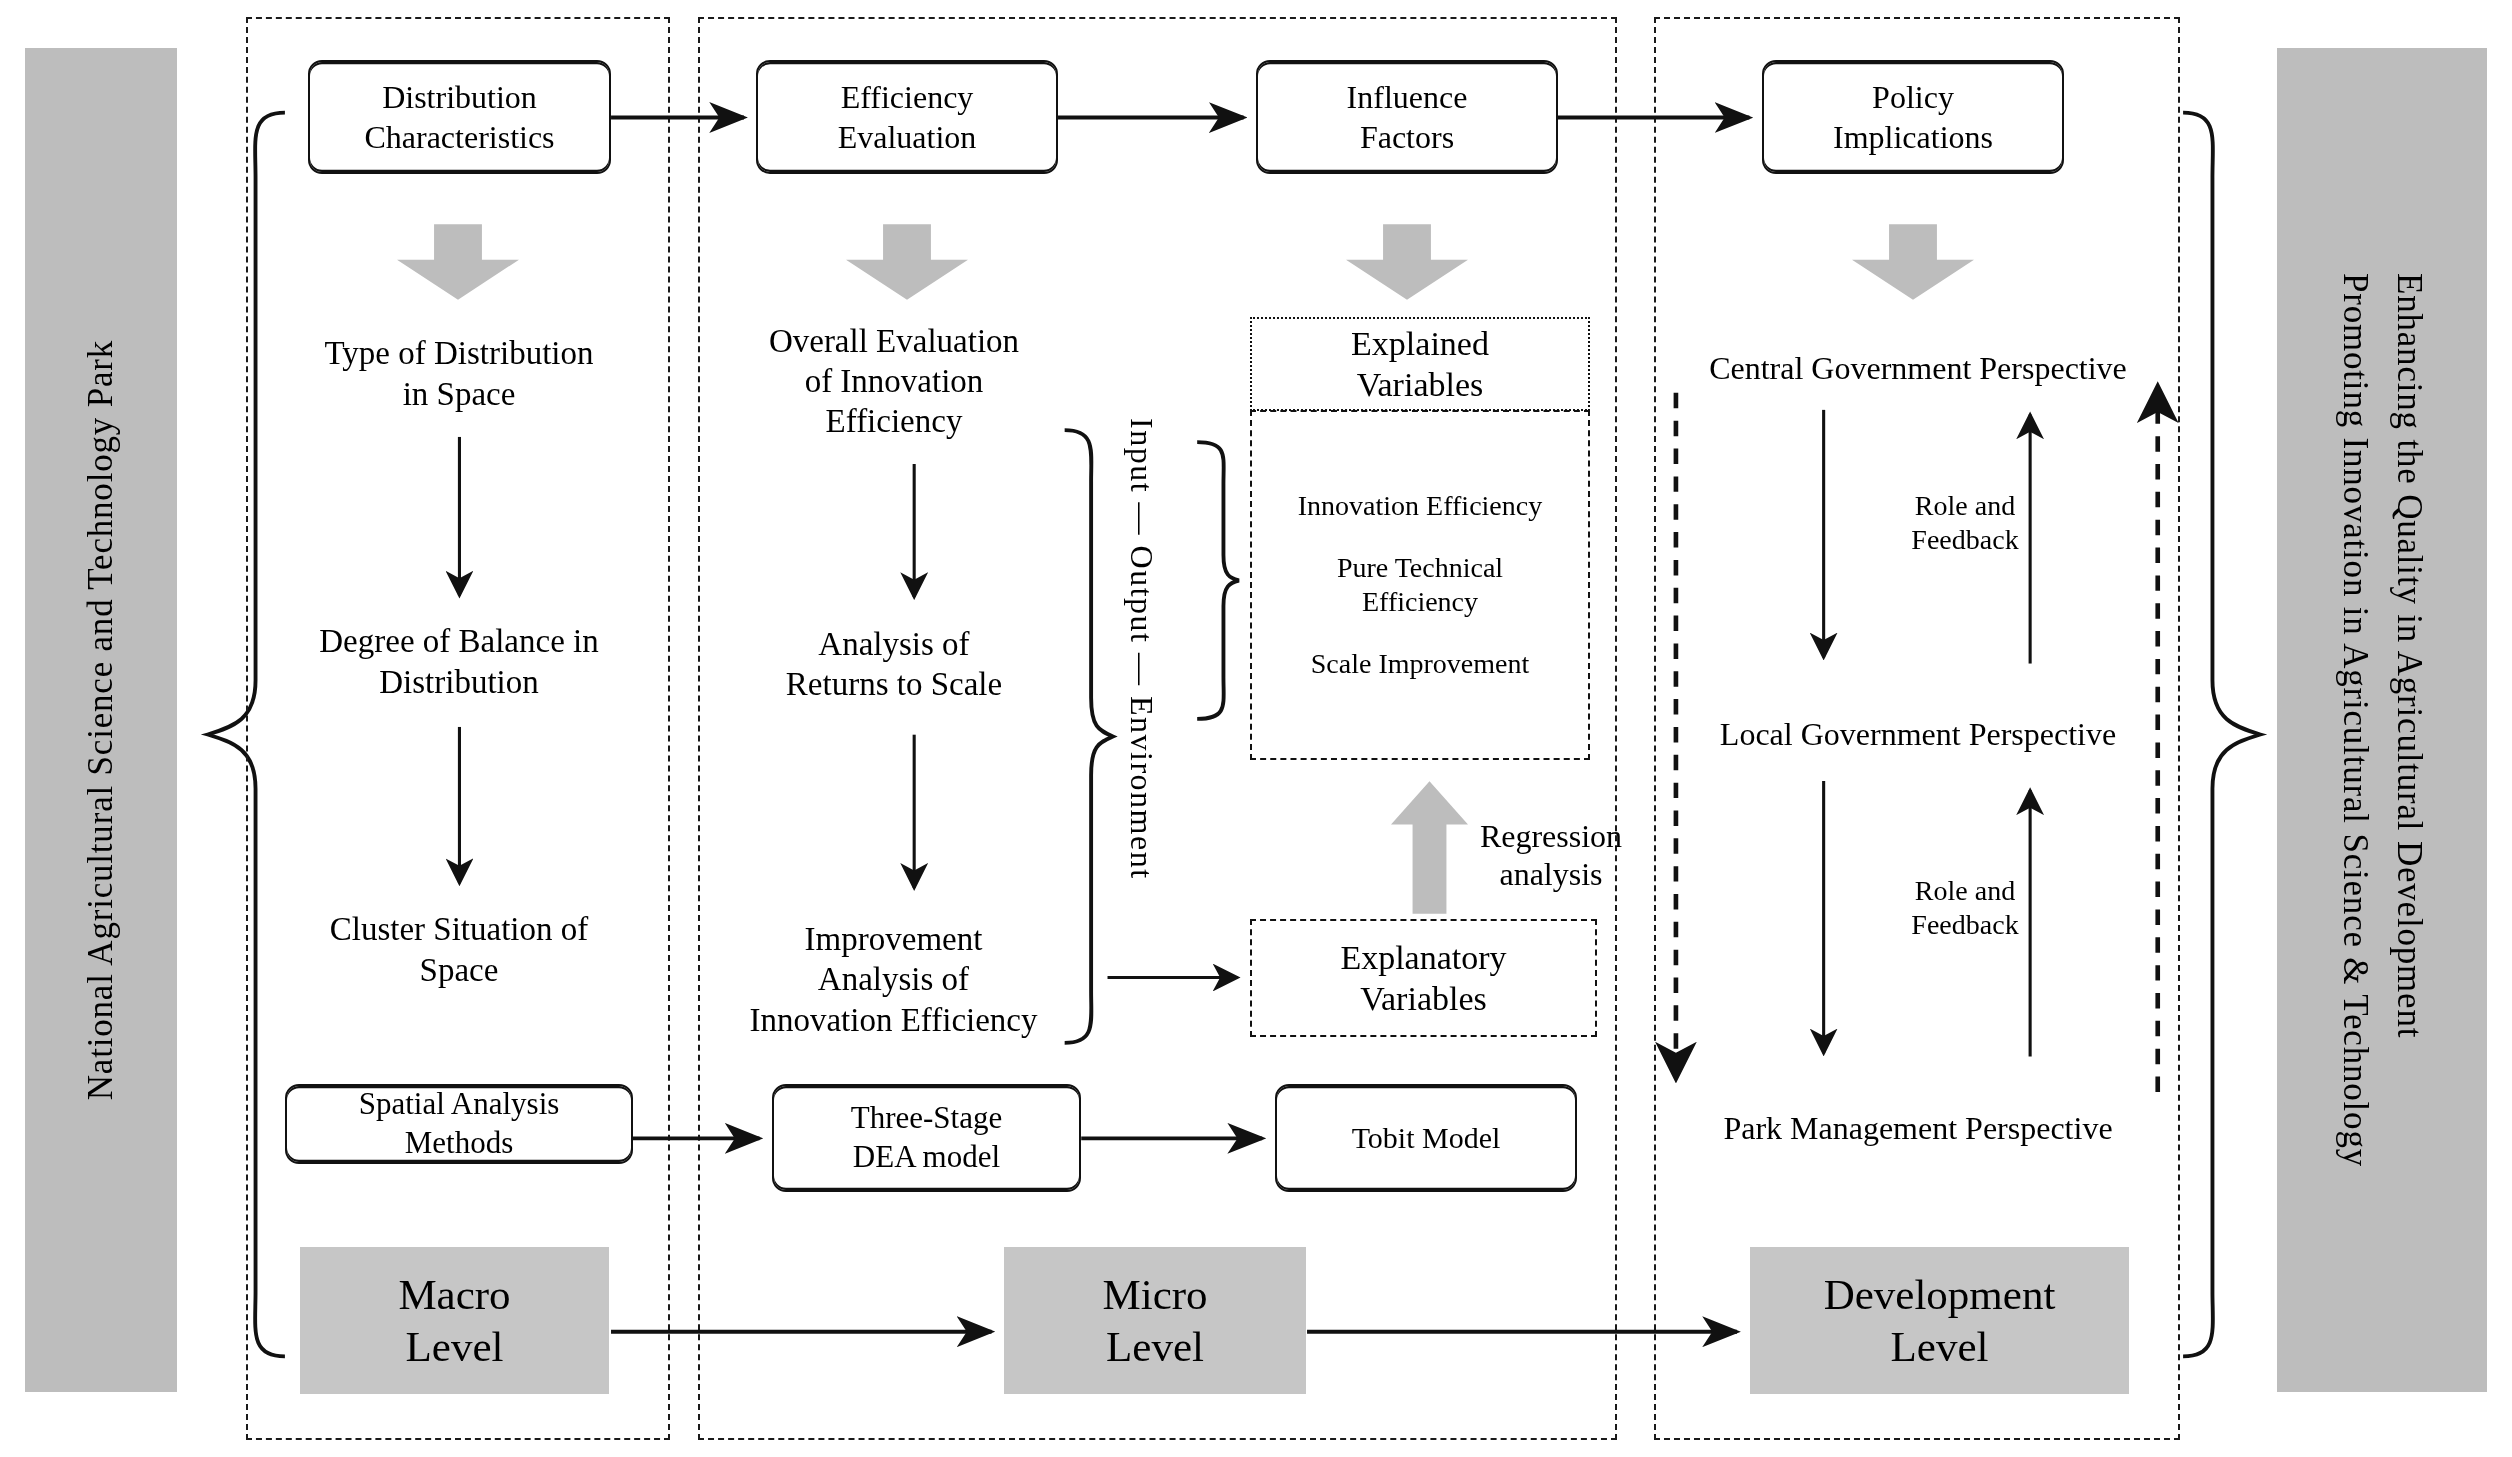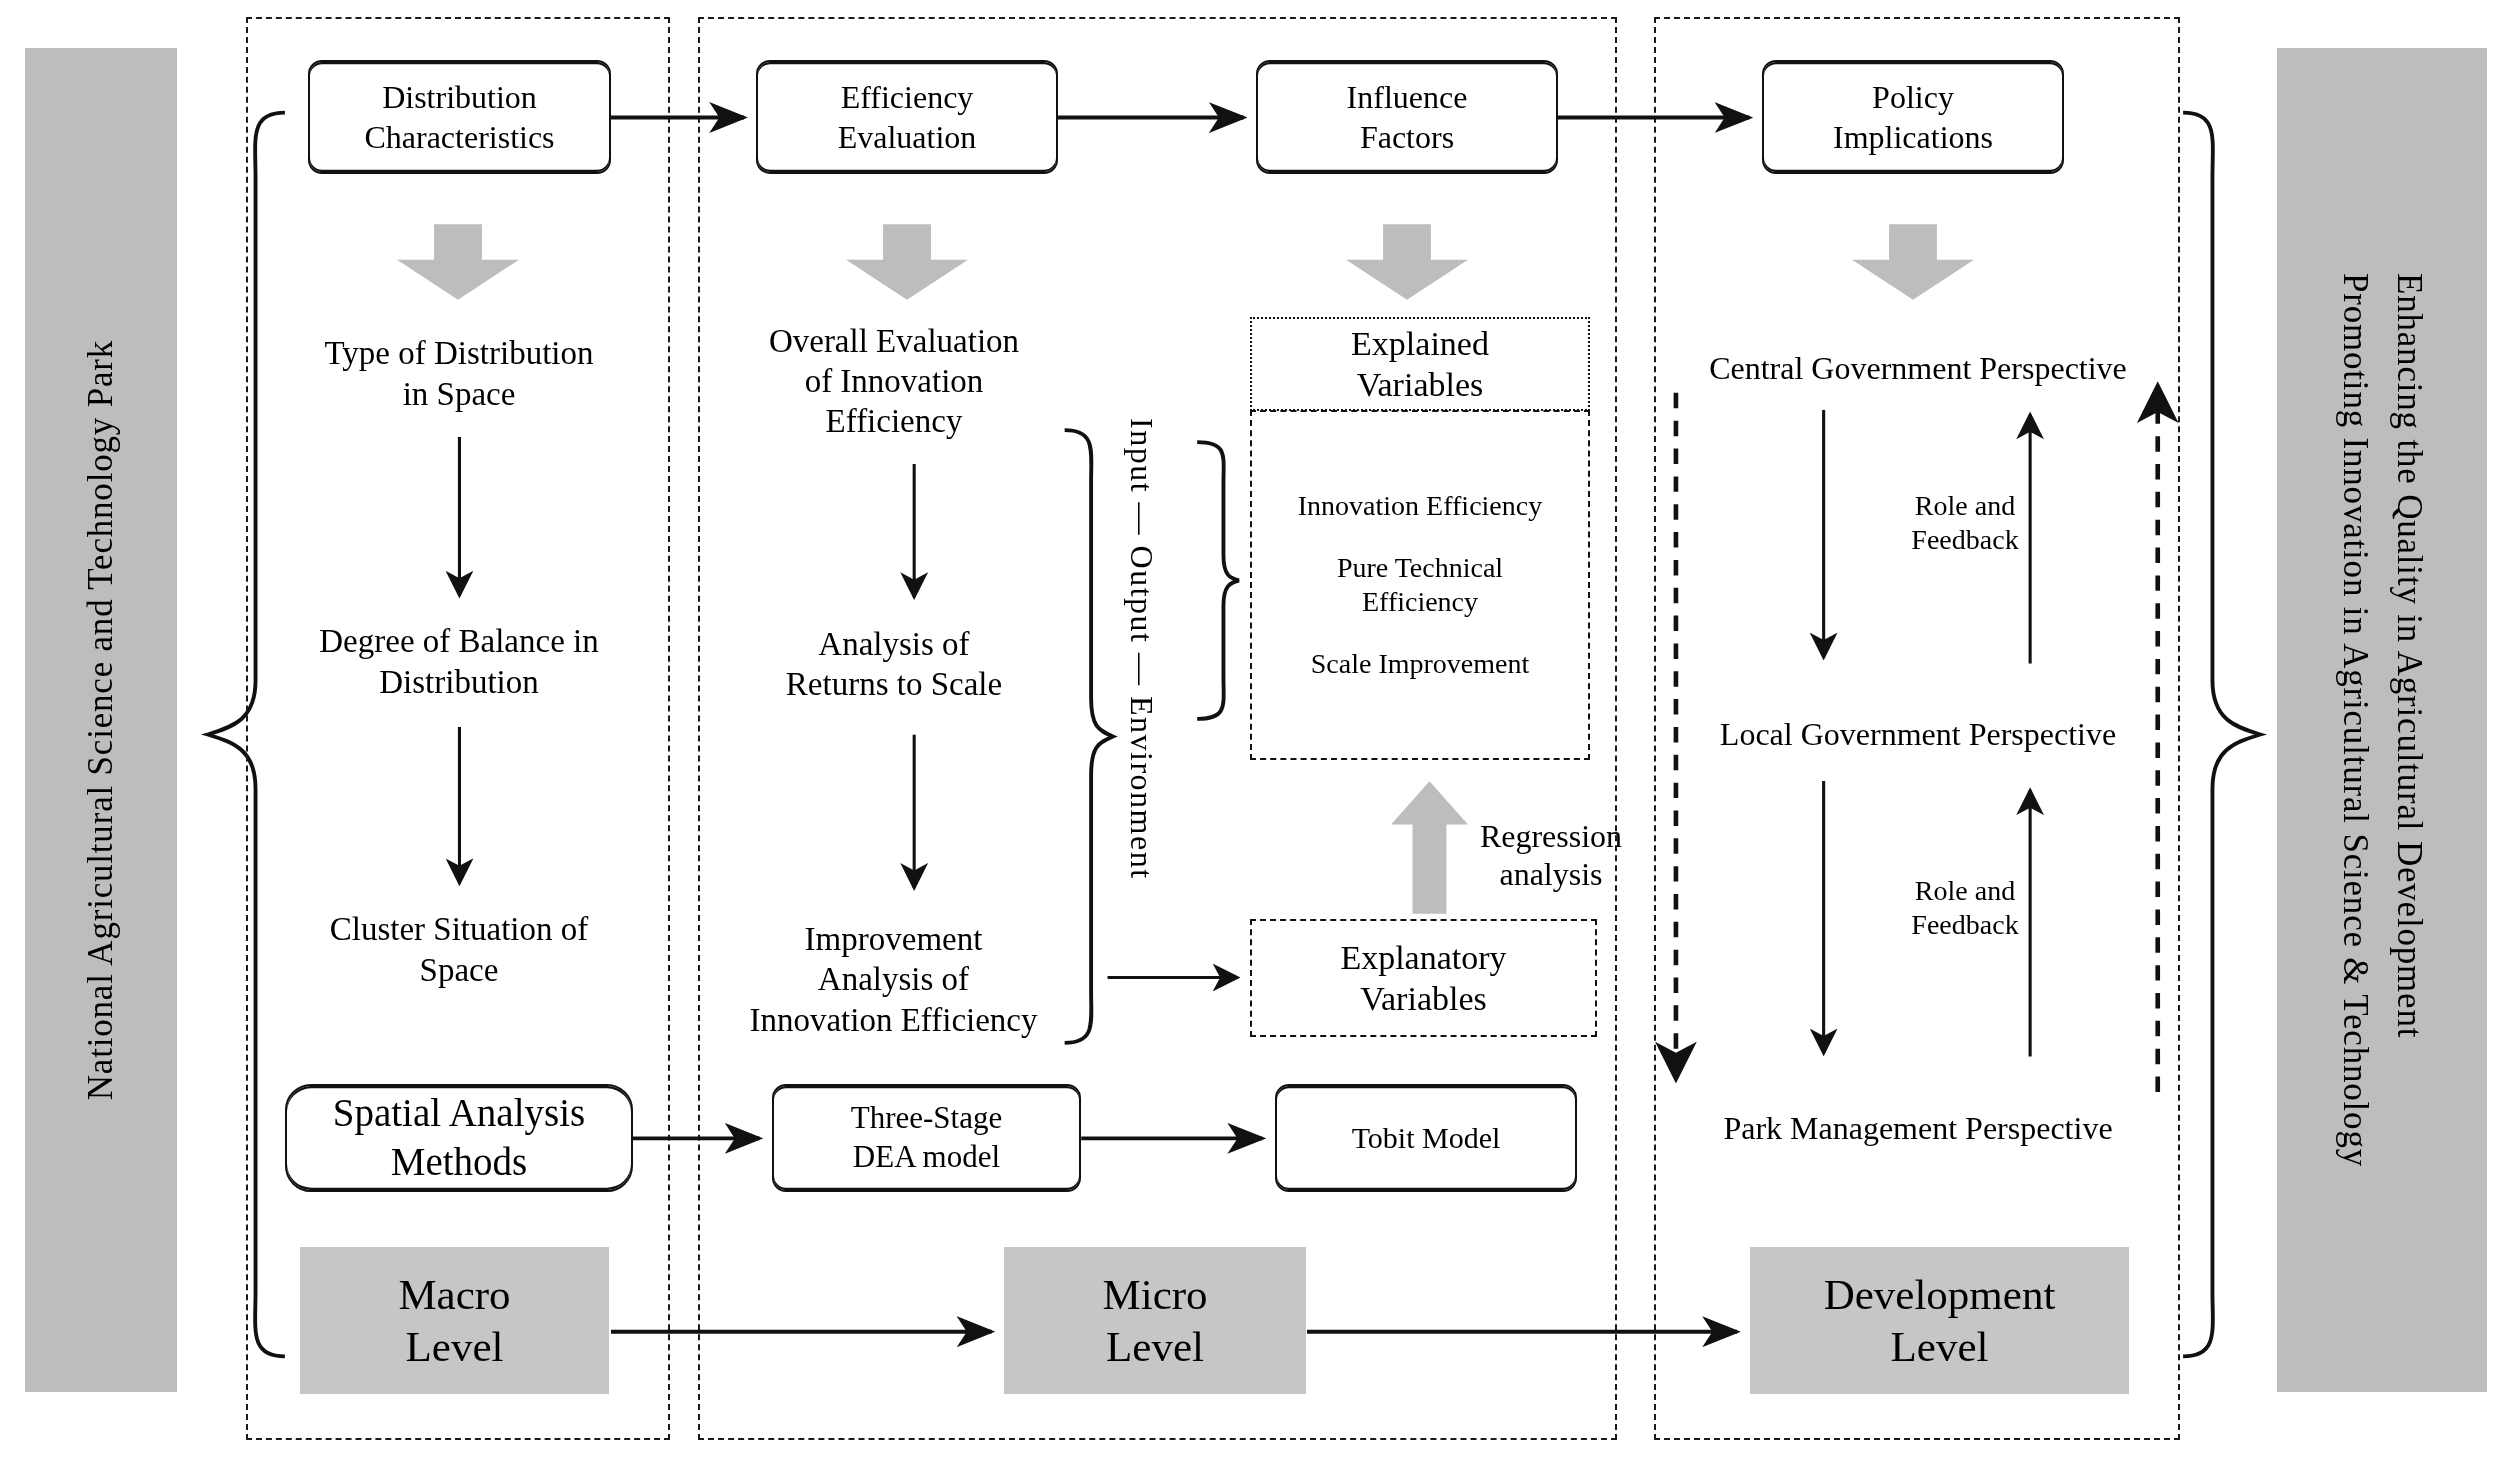--- a/index.html
+++ b/index.html
@@ -148,21 +148,21 @@
       <marker id="ah2" markerWidth="9" markerHeight="9" refX="8" refY="4.5" orient="auto" markerUnits="strokeWidth">
         <path d="M0,0 L9,4.5 L0,9 L2.4,4.5 Z" fill="#111"></path>
       </marker>
     </defs>
     <g>
       <line class="ln-thin" x1="594" y1="565" x2="594" y2="770" marker-end="url(#ah2)"></line>
       <line class="ln-thin" x1="594" y1="940" x2="594" y2="1142" marker-end="url(#ah2)"></line>
     </g>
   </svg>
 
-  <div class="abs rbox" style="left:285px;top:1084px;width:348px;height:108px;font-size:39px;border-radius:26px;">
+  <div class="abs rbox" style="left:285px;top:1084px;width:348px;height:80px;font-size:31px;">
     <span style="white-space:pre-line">Spatial Analysis
 Methods</span>
   </div>
 
   <div class="abs gbox" style="left:300px;top:1247px;width:309px;height:147px;">
     <span>Macro
 Level</span>
   </div>
 
   <div class="abs tnode" style="left:712px;top:316px;width:364px;height:130px;">

